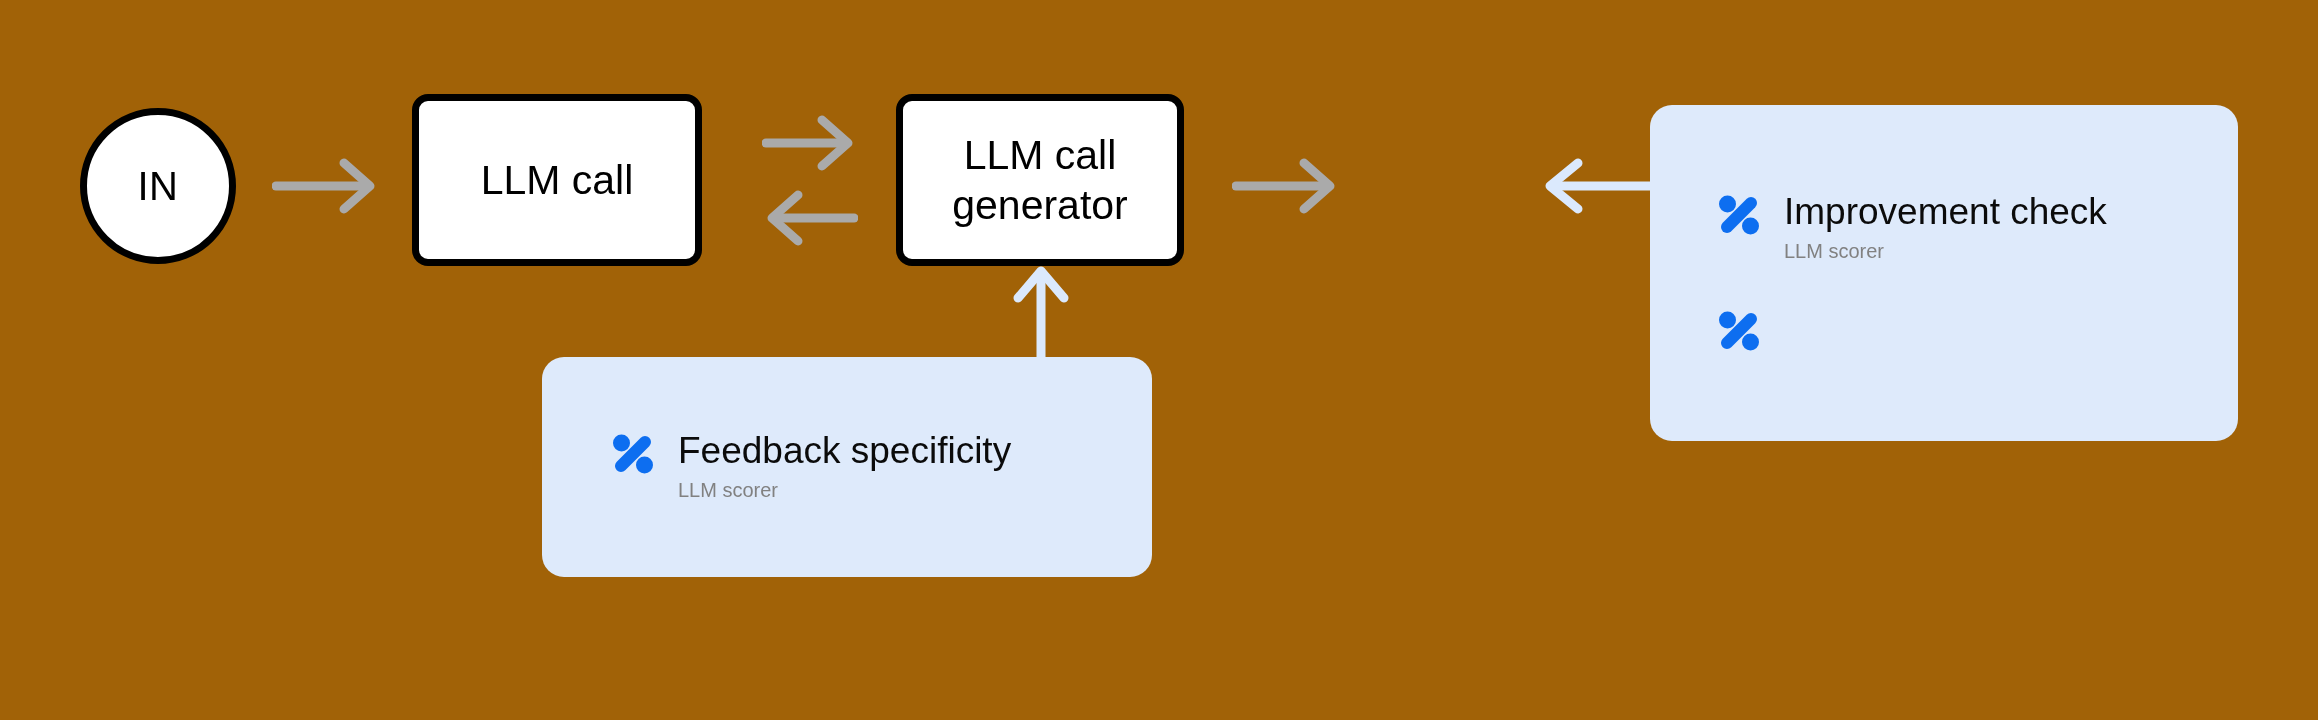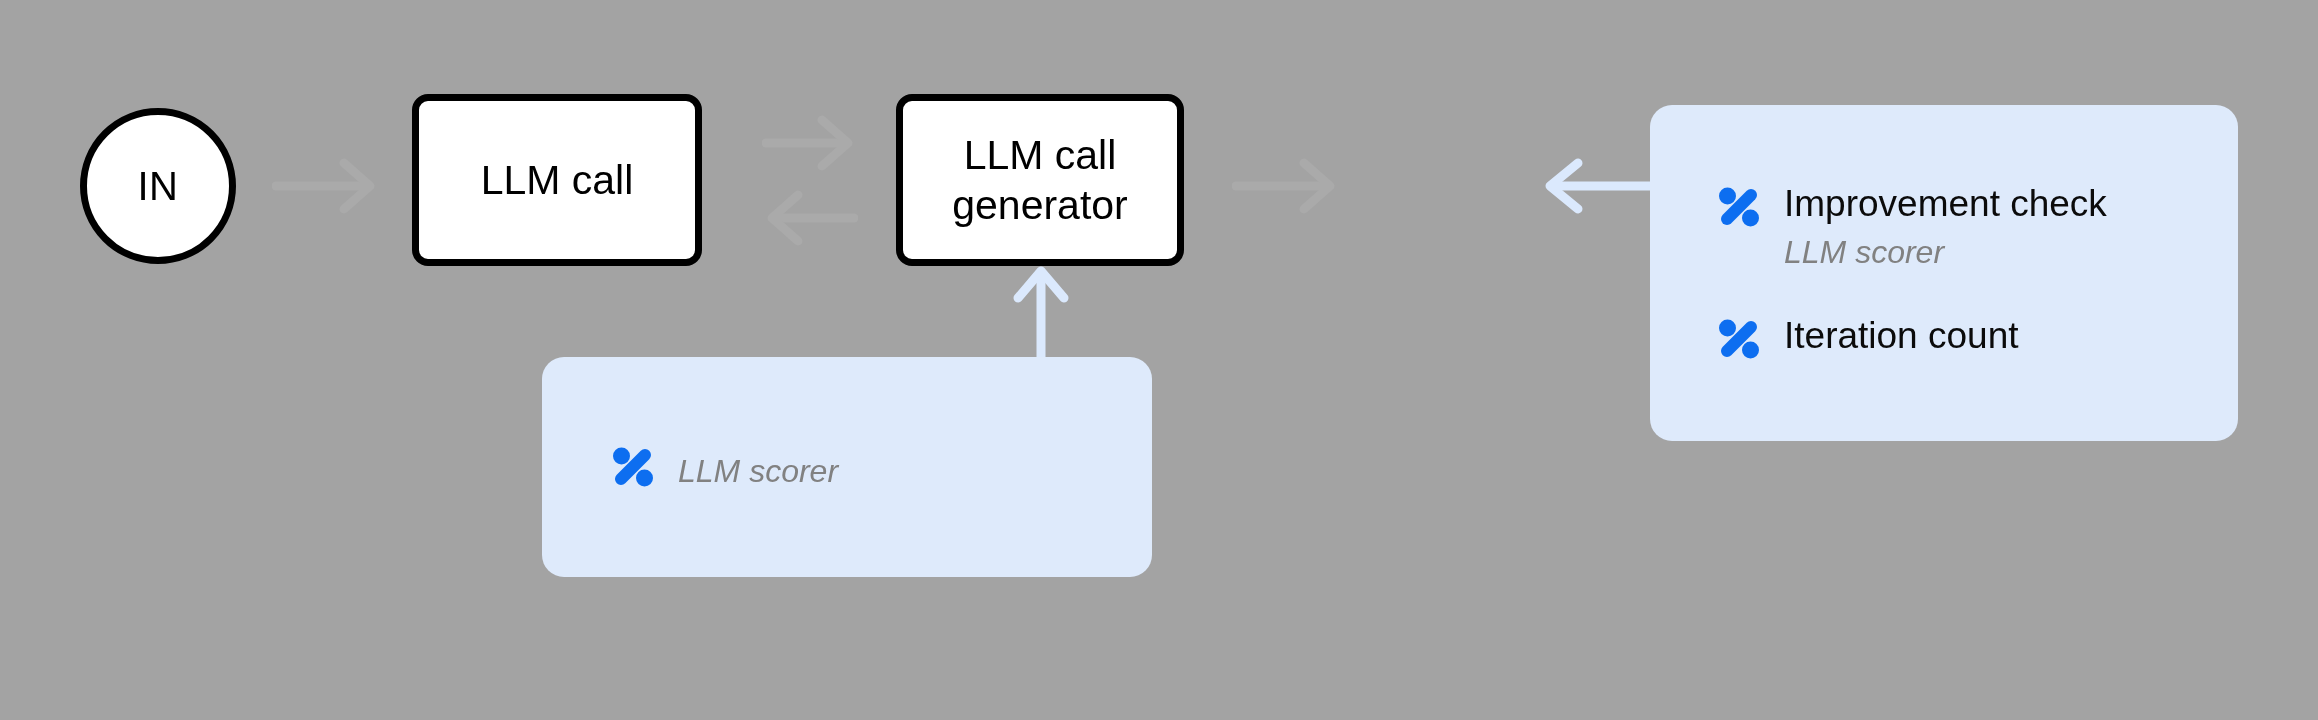--- a/index.html
+++ b/index.html
@@ -8,21 +8,21 @@
     background: #ffffff;
   }
   body {
     font-family: "Liberation Sans", sans-serif;
     -webkit-font-smoothing: antialiased;
   }
   #canvas {
     position: relative;
     width: 2318px;
     height: 720px;
-    background: #a3a3a3;
+    background: #a16207;
     overflow: hidden;
   }
 
   
   .node-circle {
     position: absolute;
     box-sizing: border-box;
     border: 7px solid #000000;
     border-radius: 50%;
     background: #ffffff;
@@ -77,26 +77,25 @@
     margin-right: 22px;
   }
   .scorer-text { display: flex; flex-direction: column; }
   .scorer-title {
     font-size: 37px;
     color: #0b0b0b;
     line-height: 1.1;
     white-space: nowrap;
   }
   .scorer-sub {
-    font-size: 32px;
+    font-size: 20px;
     color: #818181;
     line-height: 1.25;
     margin-top: 7px;
     white-space: nowrap;
-    font-style: italic;
   }
 
   
   .connector {
     position: absolute;
     pointer-events: none;
   }
 </style>
 </head>
 <body>
@@ -177,34 +176,34 @@
 
     <div class="scorer-row">
       <span class="scorer-icon">
         <svg width="46" height="46" viewBox="0 0 46 46">
           <line x1="11" y1="35" x2="35" y2="11" stroke="#0d6ef0" stroke-width="12" stroke-linecap="round"></line>
           <circle cx="11.5" cy="12" r="8.5" fill="#0d6ef0"></circle>
           <circle cx="34.5" cy="34" r="8.5" fill="#0d6ef0"></circle>
         </svg>
       </span>
       <span class="scorer-text">
-        <span class="scorer-title">Iteration count</span>
       </span>
     </div>
   </div>
 
   <div class="scorer-panel" style="left:542px; top:357px; width:610px; height:220px; padding:0 0 0 68px;">
 
     <div class="scorer-row">
       <span class="scorer-icon">
         <svg width="46" height="46" viewBox="0 0 46 46">
           <line x1="11" y1="35" x2="35" y2="11" stroke="#0d6ef0" stroke-width="12" stroke-linecap="round"></line>
           <circle cx="11.5" cy="12" r="8.5" fill="#0d6ef0"></circle>
           <circle cx="34.5" cy="34" r="8.5" fill="#0d6ef0"></circle>
         </svg>
       </span>
       <span class="scorer-text">
+        <span class="scorer-title">Feedback specificity</span>
         <span class="scorer-sub">LLM scorer</span>
       </span>
     </div>
   </div>
 
 </div>
 
 </body></html>

